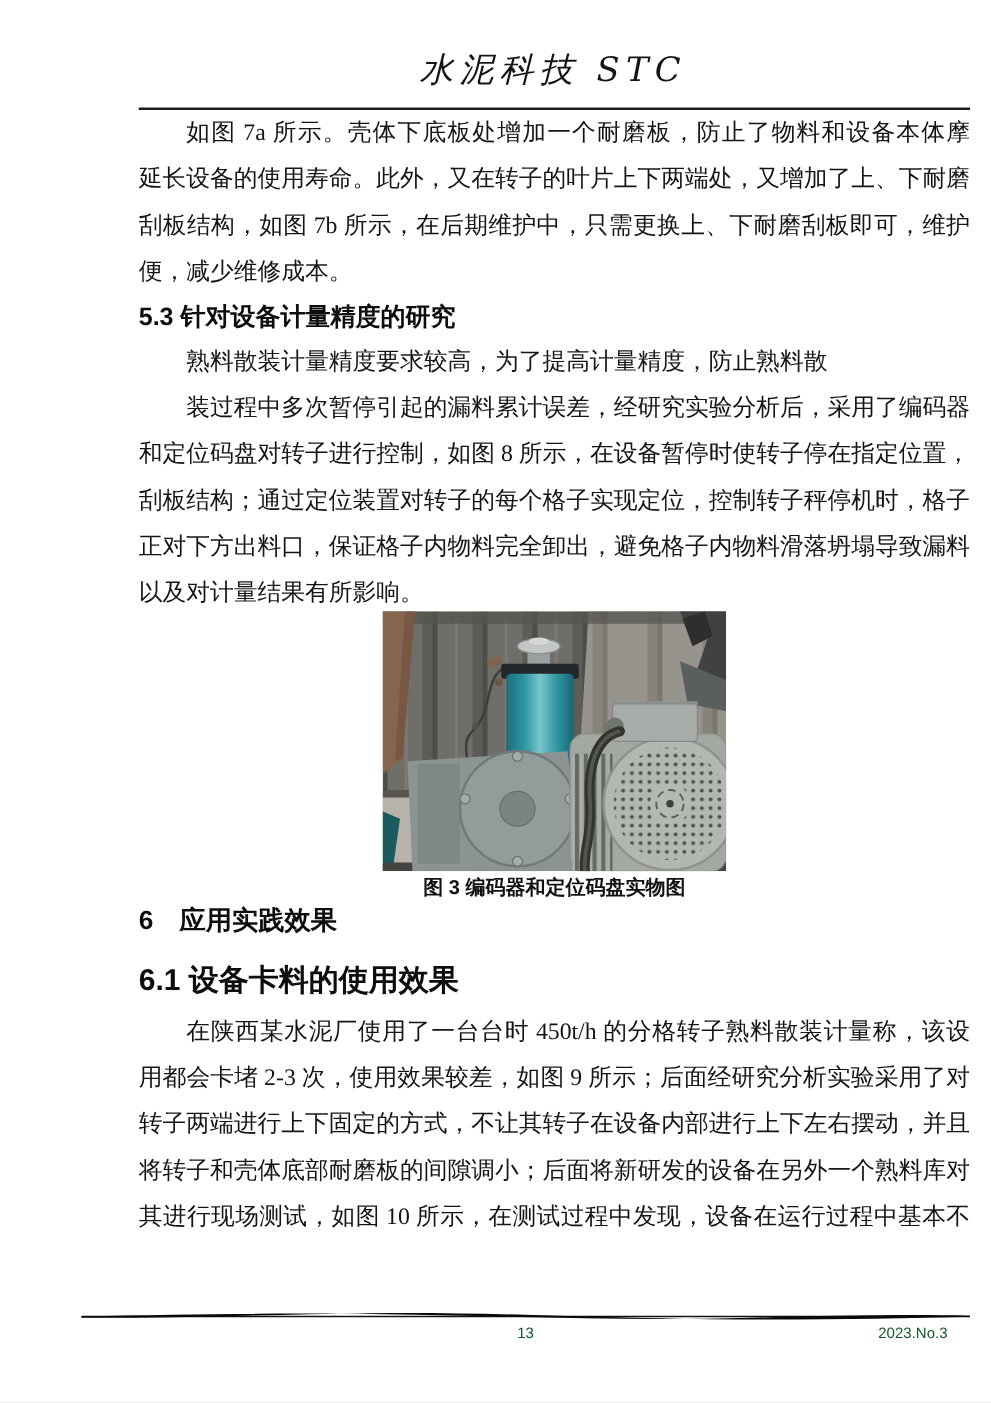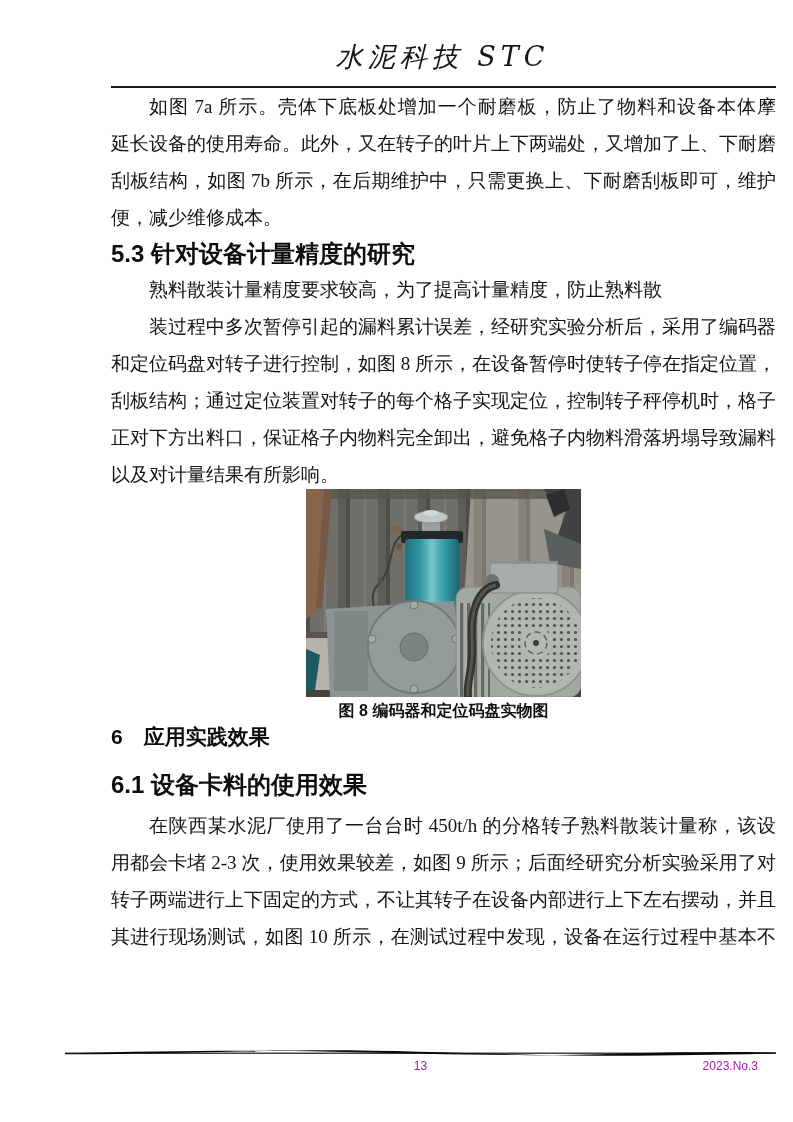--- a/index.html
+++ b/index.html
@@ -17,42 +17,42 @@
   .content{width:665px;margin:0 63px 0 65px;}
   .bline{
     font-size:19px;height:37px;line-height:37px;white-space:nowrap;
     color:#141414;
   }
   .bline.fill{white-space:normal;text-align:justify;text-align-last:justify;height:37px;overflow:hidden;}
   .bline.indent{padding-left:38px;}
   .bline.indent.fill{padding-left:38px;}
   .h2x{
     font-family:"Liberation Sans","DejaVu Sans",sans-serif;font-weight:bold;
-    font-size:24px;height:30px;line-height:30px;margin:3px 0 2px 0;color:#0d0d0d;
+    font-size:20px;height:30px;line-height:30px;margin:3px 0 2px 0;color:#0d0d0d;
   }
   .h1x{
     font-family:"Liberation Sans","DejaVu Sans",sans-serif;font-weight:bold;
     font-size:21px;height:32px;line-height:32px;margin-top:0;color:#0d0d0d;
   }
   .h2b{
     font-family:"Liberation Sans","DejaVu Sans",sans-serif;font-weight:bold;
     font-size:24px;height:28px;line-height:28px;margin-top:18px;color:#0d0d0d;
   }
   .figure-block{margin-top:-4px;}
   .figure-photo-wrap{width:275px;height:208px;margin:0 auto;overflow:hidden;}
   .figure-caption{
     margin-top:4px;height:20px;line-height:20px;text-align:center;
     font-family:"Liberation Sans","DejaVu Sans",sans-serif;font-weight:bold;
     font-size:16px;color:#111;
   }
   .para3{margin-top:8px;}
   .footer{position:absolute;left:65px;right:63px;top:1048px;height:40px;}
   .footer-bar{display:block;width:100%;height:10px;}
   .footer-textrow{position:relative;height:18px;margin-top:1px;
-    font-family:"Liberation Sans","DejaVu Sans",sans-serif;font-size:12px;color:#a21caf;}
+    font-family:"Liberation Sans","DejaVu Sans",sans-serif;font-size:12px;color:#14532d;}
   .page-number{position:absolute;left:0;right:0;text-align:center;}
   .issue-number{position:absolute;right:18px;top:0;}
 </style>
 </head>
 <body>
 
 <div class="page">
 
   <div class="journal-header">
     <span>水泥科技 STC</span>
@@ -172,30 +172,31 @@
             <rect x="184" y="74" width="68" height="30" rx="3" fill="#a7aca9" stroke="#82878a"></rect>
             <circle cx="186" cy="92" r="7" fill="#6f746f"></circle>
           </g>
 
           <g>
             <path d="M190,96 C172,100 164,122 166,152 C168,180 160,192 162,208" stroke="#33332f" stroke-width="8" fill="none" stroke-linecap="round"></path>
             <path d="M190,96 C172,100 164,122 166,152 C168,180 160,192 162,208" stroke="#55554f" stroke-width="3" fill="none"></path>
           </g>
         </svg>
       </div>
-      <div class="figure-caption">图 8 编码器和定位码盘实物图</div>
+      <div class="figure-caption">图 3 编码器和定位码盘实物图</div>
     </div>
 
     <div class="h1x">6　应用实践效果</div>
     <div class="h2b">6.1 设备卡料的使用效果</div>
 
     <div class="para3">
       <div class="bline indent fill">在陕西某水泥厂使用了一台台时 450t/h 的分格转子熟料散装计量称，该设备</div>
       <div class="bline fill">用都会卡堵 2-3 次，使用效果较差，如图 9 所示；后面经研究分析实验采用了对</div>
       <div class="bline fill">转子两端进行上下固定的方式，不让其转子在设备内部进行上下左右摆动，并且</div>
+      <div class="bline fill">将转子和壳体底部耐磨板的间隙调小；后面将新研发的设备在另外一个熟料库对</div>
       <div class="bline fill">其进行现场测试，如图 10 所示，在测试过程中发现，设备在运行过程中基本不存</div>
     </div>
 
   </div>
 
   <div class="footer">
     <svg class="footer-bar" viewBox="0 0 665 10" preserveAspectRatio="none">
       <rect x="0" y="4.6" width="665" height="1.2" fill="#121212"></rect>
       <path d="M0,5.2 C90,3.2 160,1.8 250,3.8 C340,5.8 420,8.6 500,6.2 C560,4.5 620,3.4 665,4.6
                L665,5.4 C610,6.8 545,8.2 470,7.4 C390,6.6 300,1.2 215,2.6 C130,4.0 60,6.6 0,6.2 Z" fill="#0a0a0a"></path>

